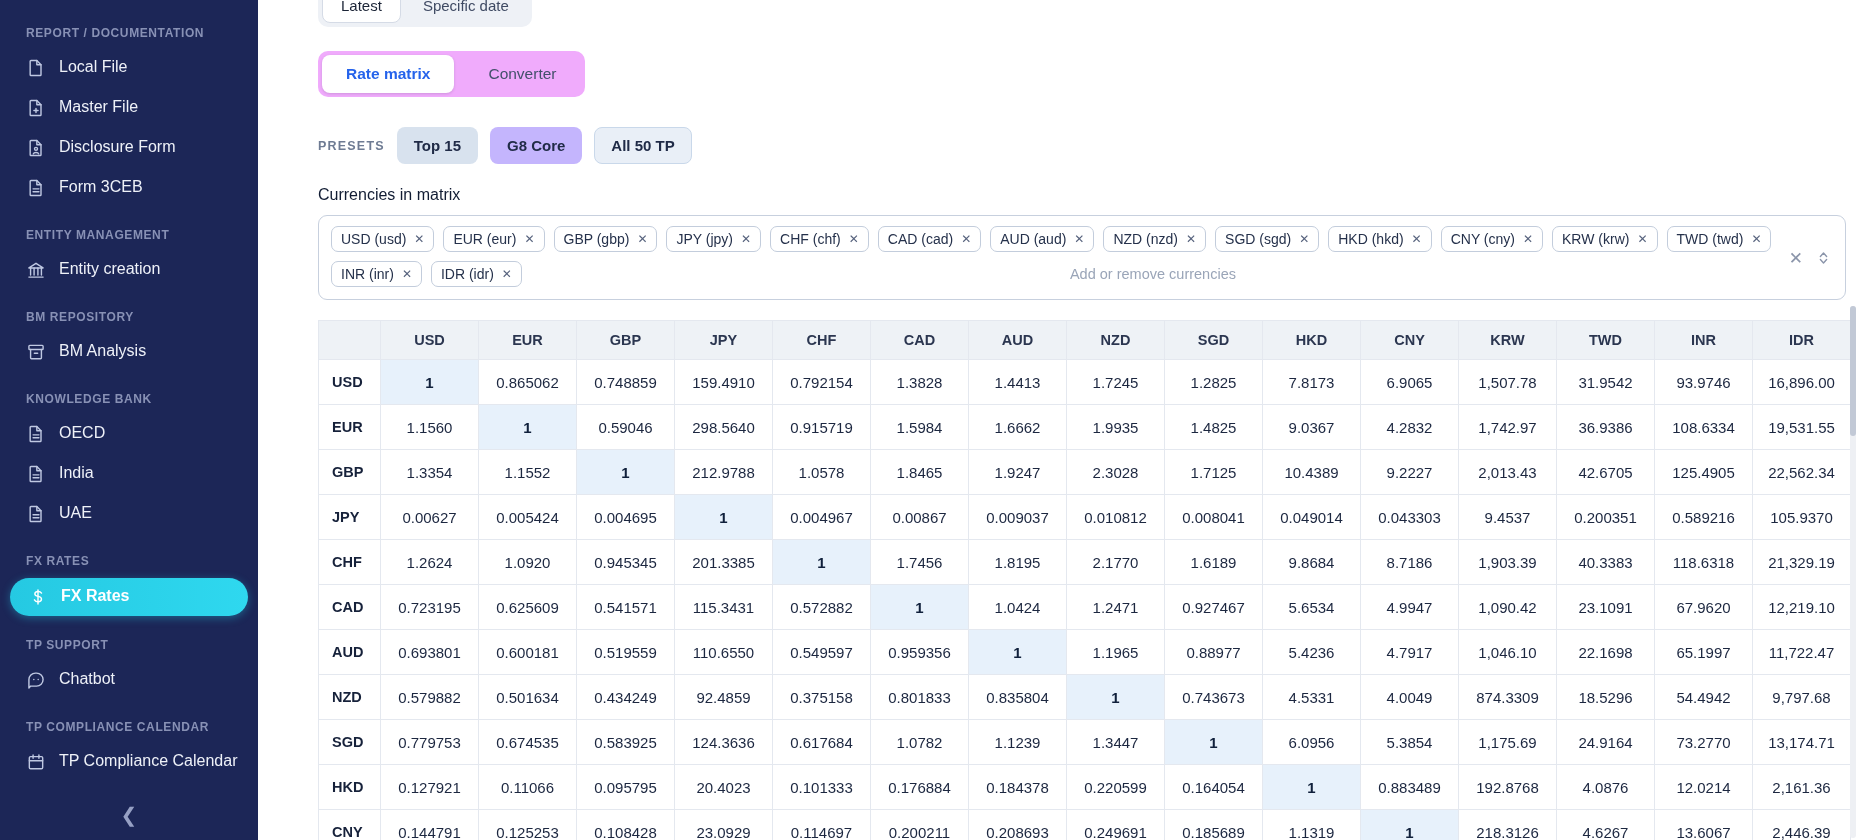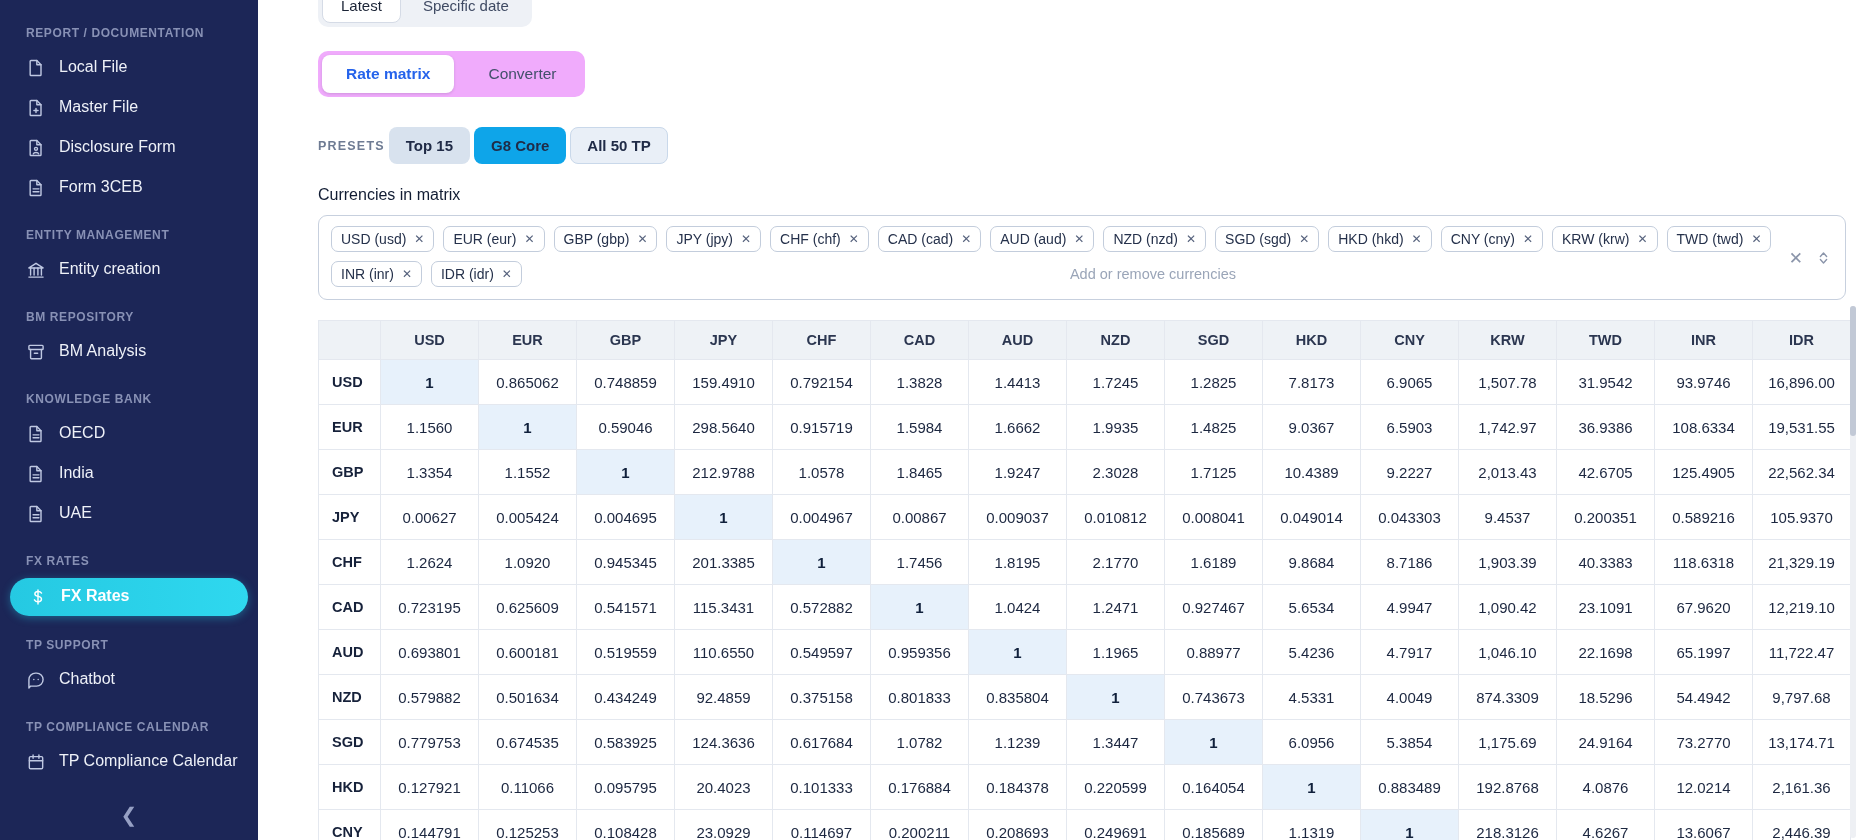--- a/index.html
+++ b/index.html
@@ -52,29 +52,29 @@
 
   .row-b{margin-top:24px;}
   .view-tabs{display:inline-flex;gap:10px;background:#f0abfc;border-radius:10px;padding:4px;}
   .view-tab{
     border:none;background:transparent;border-radius:8px;
     padding:10px 24px;font-size:15.5px;color:#43506b;cursor:pointer;
     font-family:"Liberation Sans",sans-serif;
   }
   .view-tab.active{background:#fff;color:#2563eb;font-weight:700;box-shadow:0 1px 3px rgba(15,23,42,.15);}
 
-  .presets-row{display:flex;align-items:center;gap:4px;margin-top:30px;}
+  .presets-row{display:flex;align-items:center;gap:12px;margin-top:30px;}
   .presets-label{font-size:12.5px;font-weight:600;letter-spacing:1.2px;color:#6e7b93;}
   .preset{
     border:1px solid transparent;border-radius:8px;padding:9px 16px;
     font-size:15px;font-weight:700;color:#202b47;cursor:pointer;
     font-family:"Liberation Sans",sans-serif;
   }
   .preset-0{background:#d8e2ee;}
-  .preset-1{background:#0ea5e9;}
+  .preset-1{background:#c4b5fd;}
   .preset-2{background:#e9eff7;border-color:#c9d8ea;}
 
   .cur-label{margin-top:22px;font-size:16px;font-weight:500;color:#111c33;}
 
   .multiselect{
     position:relative;margin-top:11px;margin-right:12px;
     border:1px solid #c7d0de;border-radius:9px;background:#fff;
     padding:10px 70px 12px 12px;min-height:48px;
   }
   .chips{display:flex;flex-wrap:wrap;align-items:center;gap:9px 9px;}
@@ -421,21 +421,21 @@
               <td class="">1.1560</td>
               <td class="diag">1</td>
               <td class="">0.59046</td>
               <td class="">298.5640</td>
               <td class="">0.915719</td>
               <td class="">1.5984</td>
               <td class="">1.6662</td>
               <td class="">1.9935</td>
               <td class="">1.4825</td>
               <td class="">9.0367</td>
-              <td class="">6.5903</td>
+              <td class="">4.2832</td>
               <td class="">1,742.97</td>
               <td class="">36.9386</td>
               <td class="">108.6334</td>
               <td class="">19,531.55</td>
             </tr>
             <tr>
               <th class="rowlabel">GBP</th>
               <td class="">1.3354</td>
               <td class="">1.1552</td>
               <td class="diag">1</td>

